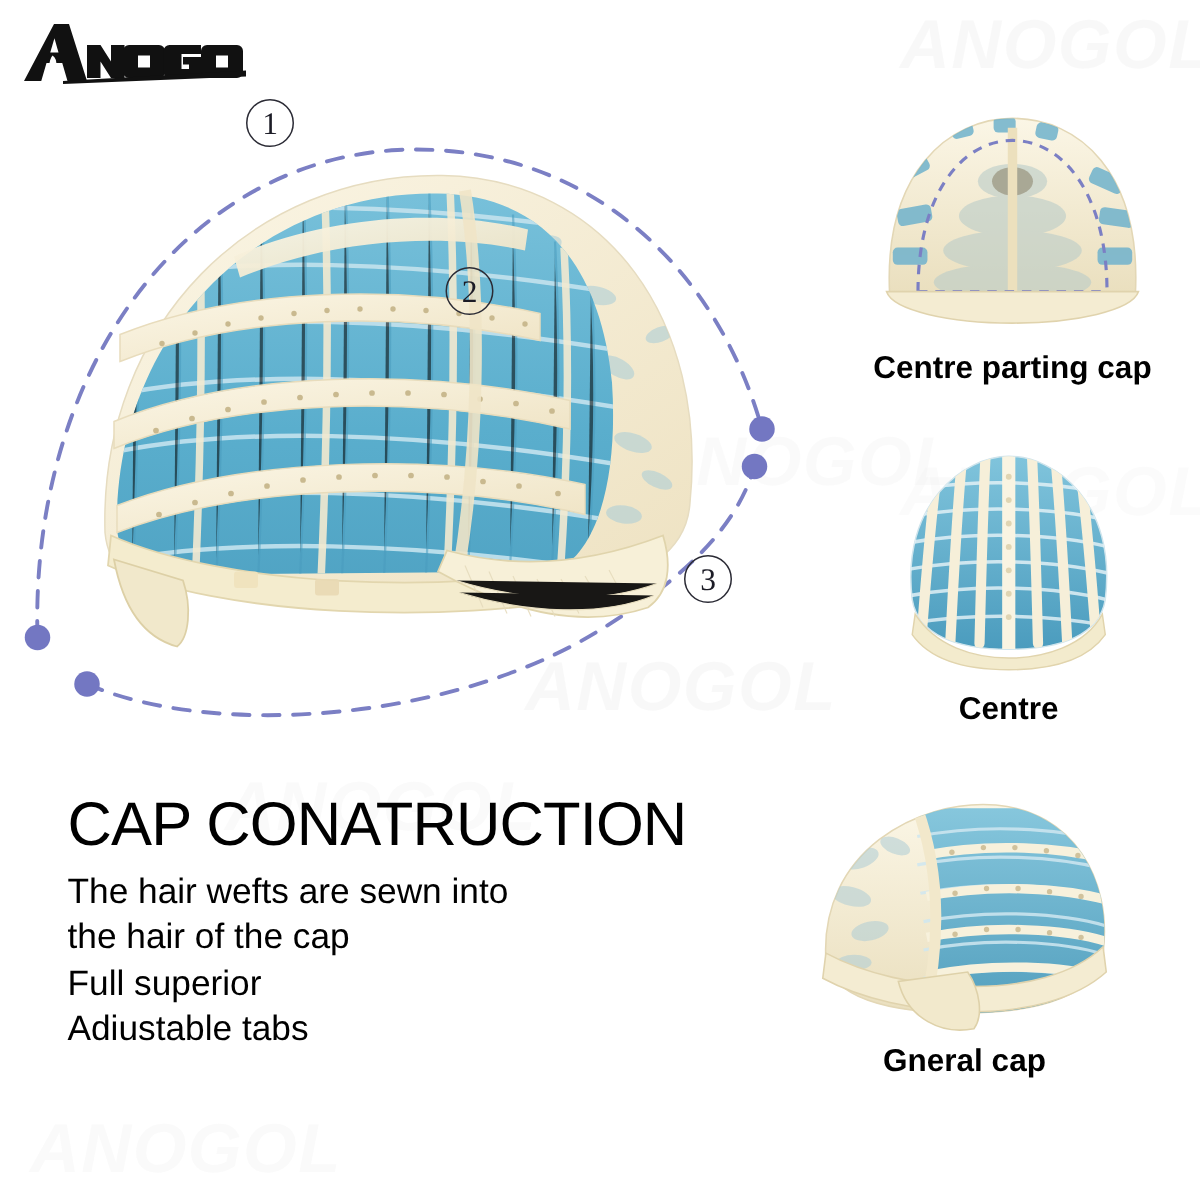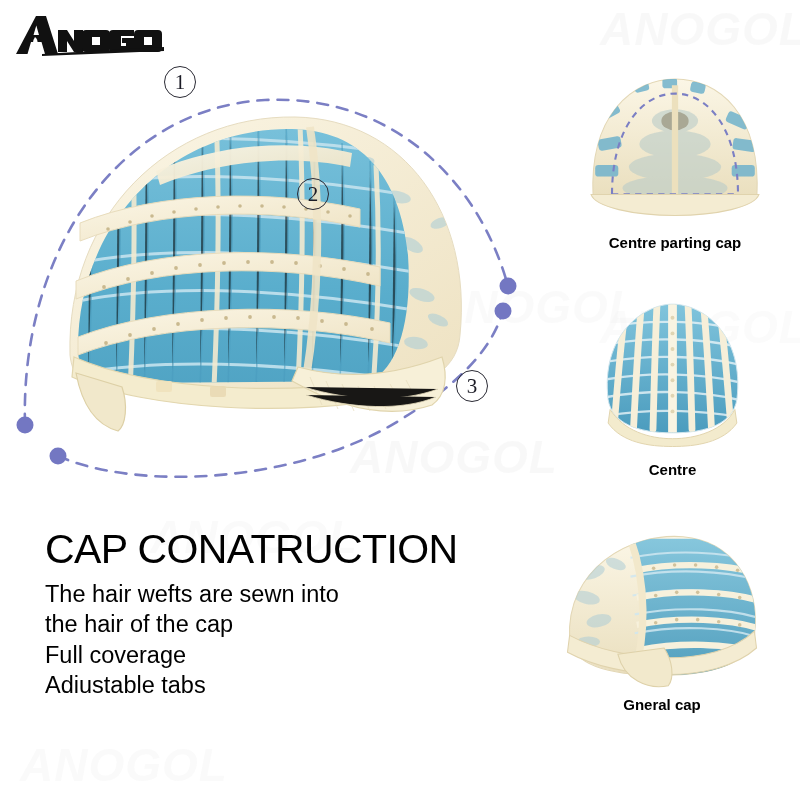--- a/index.html
+++ b/index.html
@@ -93,21 +93,21 @@
 
   
   .thumb {
     position: absolute;
   }
   .thumb .cap-art { position: relative; }
   .thumb .caption {
     position: absolute;
     width: 100%;
     text-align: center;
-    font-size: 15px;
+    font-size: 21px;
     font-weight: bold;
     color: #000;
     white-space: nowrap;
   }
 </style>
 </head>
 <body>
 
 <div id="page">
 
@@ -313,21 +313,21 @@
       <div class="callout" style="left: 164px; top: 66px;">1</div>
       <div class="callout" style="left: 297px; top: 178px;">2</div>
       <div class="callout" style="left: 456px; top: 370px;">3</div>
     </div>
 
   <div id="headline">
     <div class="title">CAP CONATRUCTION</div>
     <ul id="bullets">
         <li>The hair wefts are sewn into</li>
         <li>the hair of the cap</li>
-        <li>Full coverage</li>
+        <li>Full superior</li>
         <li>Adiustable tabs</li>
       </ul>
   </div>
 
   <div id="thumb-layer">
       <div class="thumb" style="left: 560px; top: 60px; width: 230px; height: 200px;">
         <div class="cap-art"><svg viewBox="0 0 200 160" width="230" height="168">
             <defs>
               <linearGradient id="lg-centre" x1="0" y1="0" x2="0" y2="1">
                 <stop offset="0%" stop-color="#fbf6e6"></stop>
@@ -415,21 +415,21 @@
                   <circle cx="100" cy="92" r="2"></circle>
                   <circle cx="100" cy="108" r="2"></circle>
                   <circle cx="100" cy="124" r="2"></circle>
                 </g>
               </g>
               <path d="M36,122 C50,144 76,152 100,152 C124,152 152,144 164,122 L166,136 C152,156 124,160 100,160 C76,160 48,156 34,136 Z" fill="#f3ebcd" stroke="#e1d4ad"></path>
             </g>
           </svg></div>
         <div class="caption" style="top: 179px;">Centre</div>
       </div>
-      <div class="thumb" style="left: 548px; top: 522px; width: 228px; height: 200px;">
+      <div class="thumb" style="left: 529px; top: 522px; width: 228px; height: 200px;">
         <div class="cap-art"><svg viewBox="0 0 200 160" width="228" height="168">
             <defs>
               <linearGradient id="lg-general" x1="0" y1="0" x2="0" y2="1">
                 <stop offset="0%" stop-color="#fbf6e6"></stop>
                 <stop offset="100%" stop-color="#eadfbe"></stop>
               </linearGradient>
               <linearGradient id="bg-general" x1="0" y1="0" x2="0" y2="1">
                 <stop offset="0%" stop-color="#80c4dc"></stop>
                 <stop offset="100%" stop-color="#4b9cbe"></stop>
               </linearGradient>

